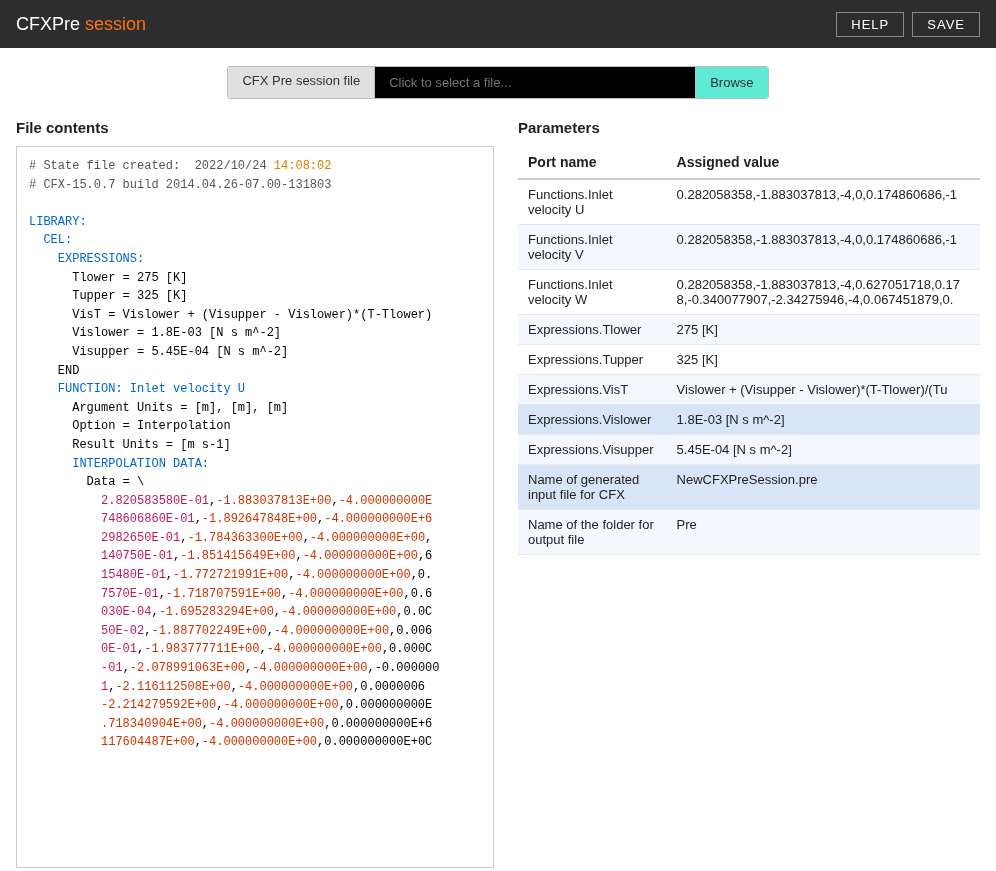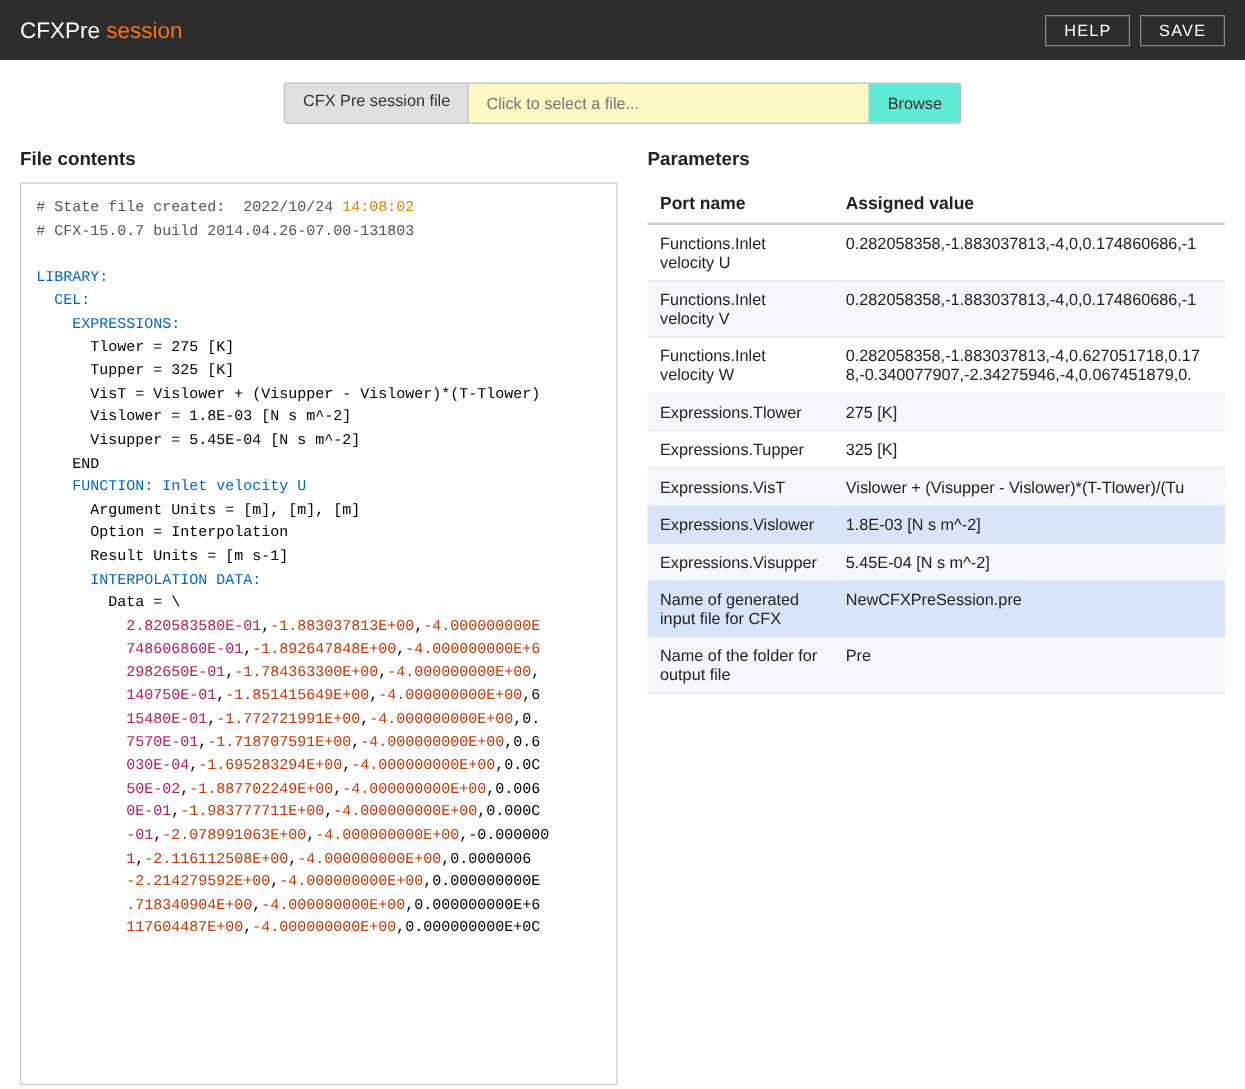--- a/index.html
+++ b/index.html
@@ -56,21 +56,21 @@
     }
     .file-bar-label {
       background: #e0e0e0;
       border-right: 1px solid #bbb;
       padding: 6px 14px;
       font-size: 13px;
       color: #333;
       white-space: nowrap;
     }
     .file-bar-input {
-      background: #fef9c3;
+      background: #000000;
       border: none;
       outline: none;
       padding: 6px 14px;
       font-size: 13px;
       color: #888;
       width: 320px;
     }
     .file-bar-browse {
       background: #5eead4;
       border-left: 1px solid #bbb;

